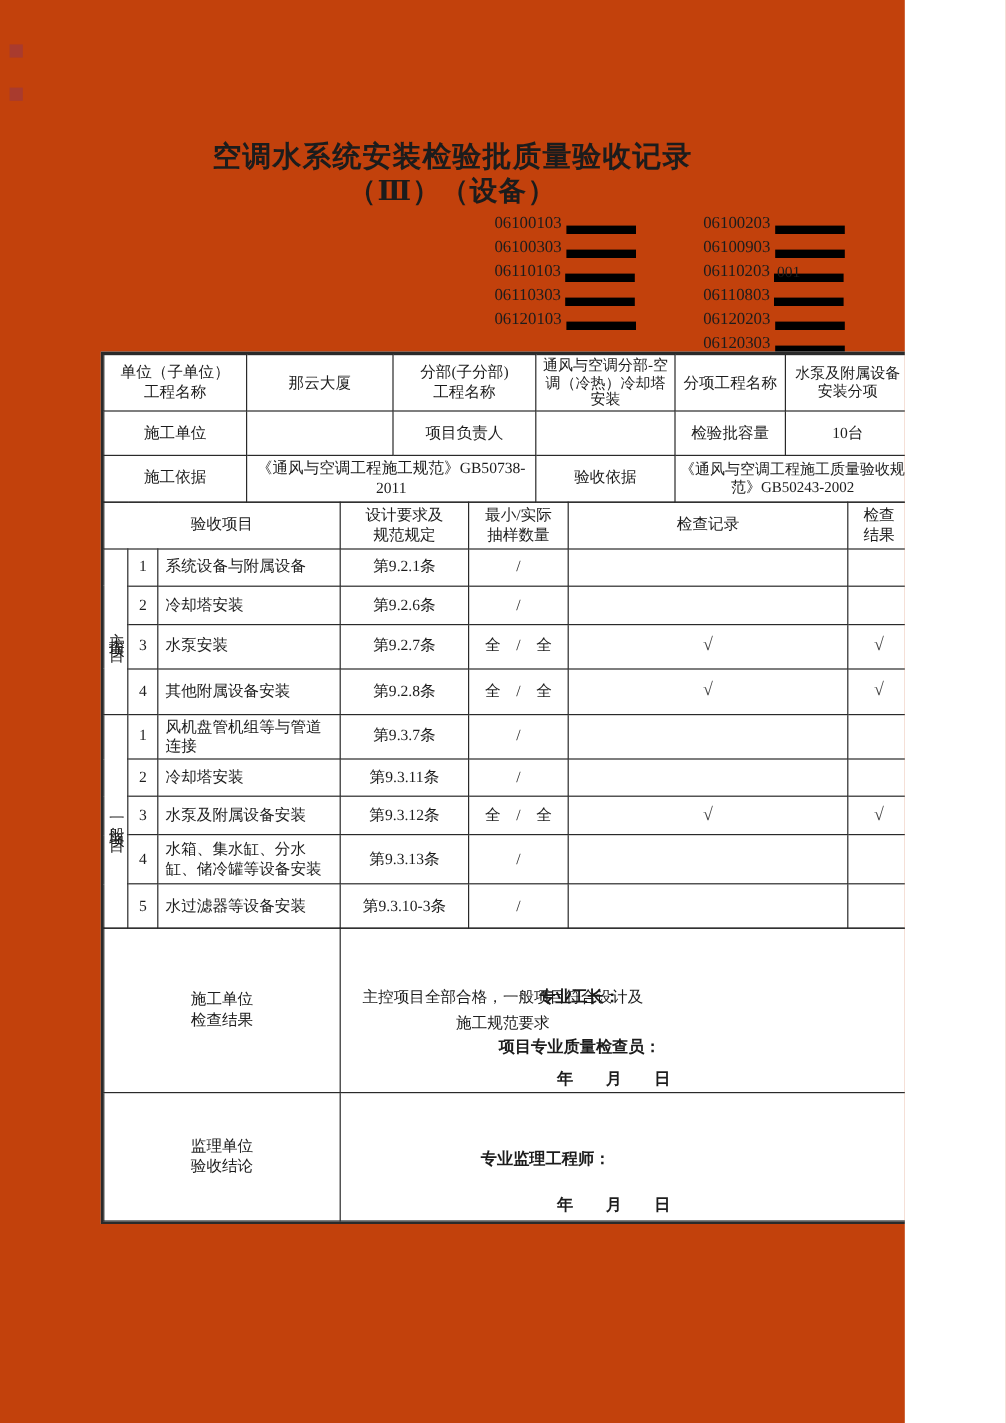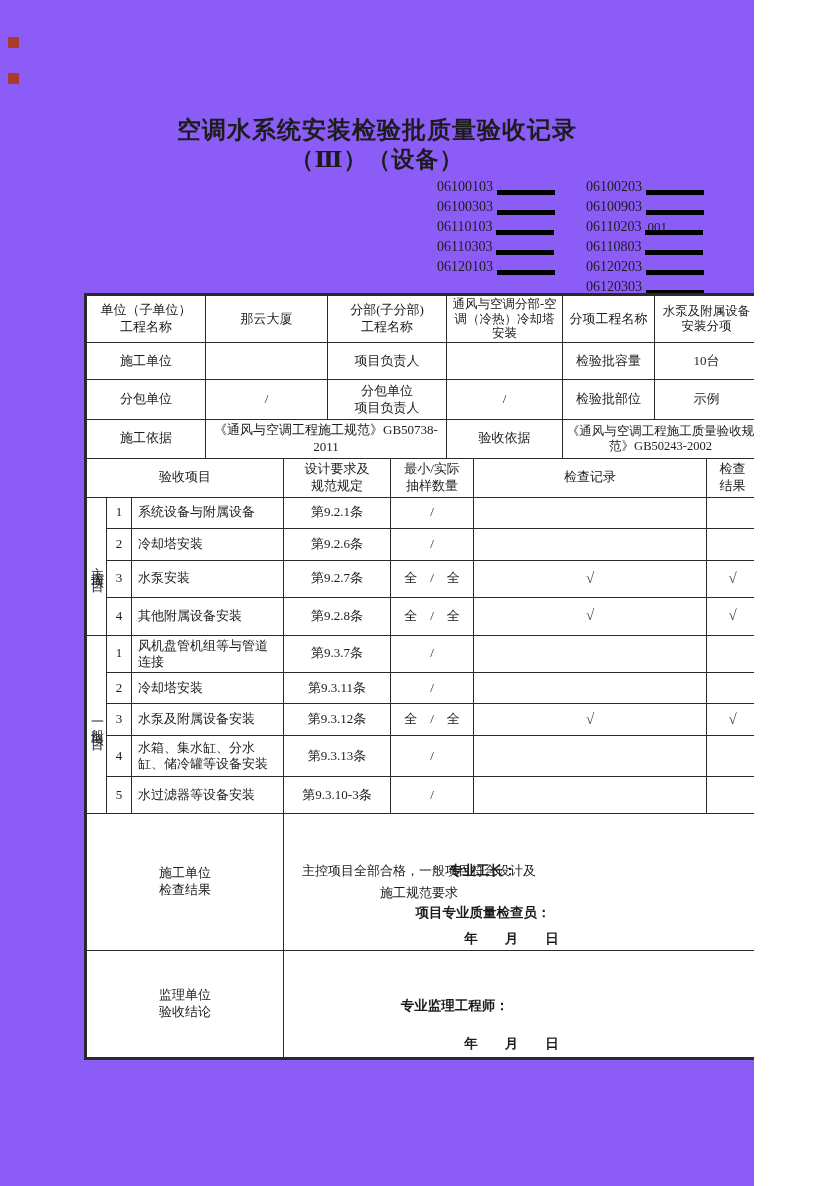--- a/index.html
+++ b/index.html
@@ -1,39 +1,39 @@
 <!DOCTYPE html>
 <html><head>
 <meta charset="utf-8">
 <style>
   * { margin:0; padding:0; box-sizing:border-box; }
   html,body { background:#ffffff; }
   .page {
-    position:relative; width:754px; height:1186px; background:#8b5cf6;
+    position:relative; width:754px; height:1186px; background:#c2410c;
     font-family:"Liberation Serif","DejaVu Serif",serif; color:#1c1c1c;
     overflow:hidden;
   }
   
   .red-mark { position:absolute; left:8px; width:11px; height:11px; background:#a93b2e; }
   .red-mark.m1 { top:37px; }
   .red-mark.m2 { top:73px; }
 
   .title1, .title2 { position:absolute; left:0; width:100%; text-align:center; font-weight:bold; letter-spacing:1px; }
   .title1 { top:114px; font-size:24px; }
   .title2 { top:144px; font-size:23px; }
 
   
   .codes-col { position:absolute; top:179px; }
-  .codes-col.left  { left:437px; }
+  .codes-col.left  { left:412px; }
   .codes-col.right { left:586px;font-family:Liberation Serif, serif; }
   .code-row { height:20px; font-size:14px; white-space:nowrap; }
   .code-no { display:inline-block; }
   .code-line {
     display:inline-block; width:58px; height:16px; margin-left:4px;
-    border-bottom:5px solid #000000; vertical-align:bottom;
+    border-bottom:7px solid #000000; vertical-align:bottom;
     font-size:13px; line-height:16px; padding-left:2px;
   }
 
   
   .form { position:absolute; left:84px; top:293px; width:676px; border:2px solid #2a2a2a; background:#fff; }
   .form table { border-collapse:collapse; table-layout:fixed; width:672px; }
   .form table + table { margin-top:-1px; }
   .form td { border:1px solid #2a2a2a; font-size:13px; text-align:center; vertical-align:middle; padding:2px 3px; line-height:1.3; }
   td.pre { white-space:pre-line; }
   td.tight { font-size:12.5px; line-height:1.18; padding:0 2px; }
@@ -108,29 +108,20 @@
         <td>分项工程名称</td>
         <td class="tight">水泵及附属设备安装分项</td>
       </tr>
       <tr style="height:37px">
         <td>施工单位</td>
         <td></td>
         <td>项目负责人</td>
         <td></td>
         <td>检验批容量</td>
         <td>10台</td>
-      </tr>
-      <tr style="height:40px">
-        <td>分包单位</td>
-        <td>/</td>
-        <td class="pre">分包单位
-项目负责人</td>
-        <td>/</td>
-        <td>检验批部位</td>
-        <td>示例</td>
       </tr>
       <tr style="height:37px">
         <td>施工依据</td>
         <td colspan="2">《通风与空调工程施工规范》GB50738-2011</td>
         <td>验收依据</td>
         <td colspan="2" class="tight">《通风与空调工程施工质量验收规范》GB50243-2002</td>
       </tr>
     </tbody>
       </table>
 

